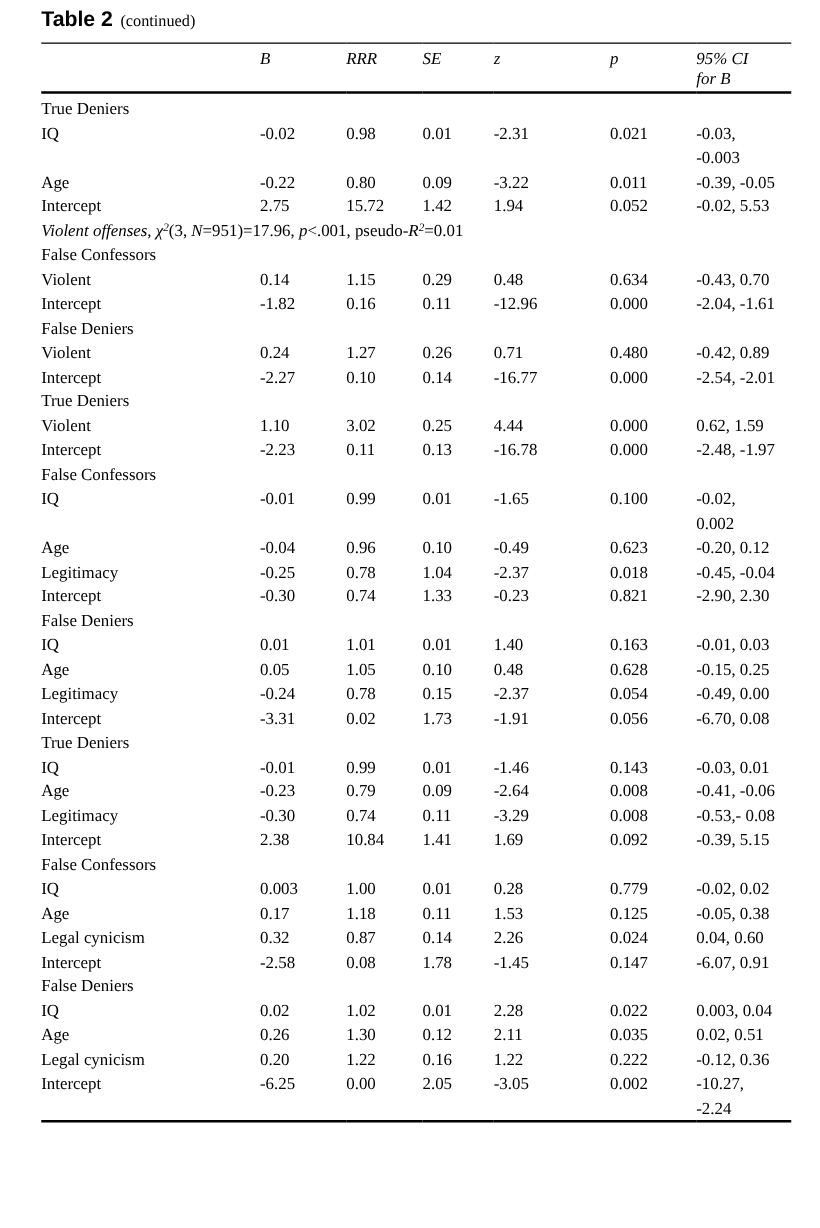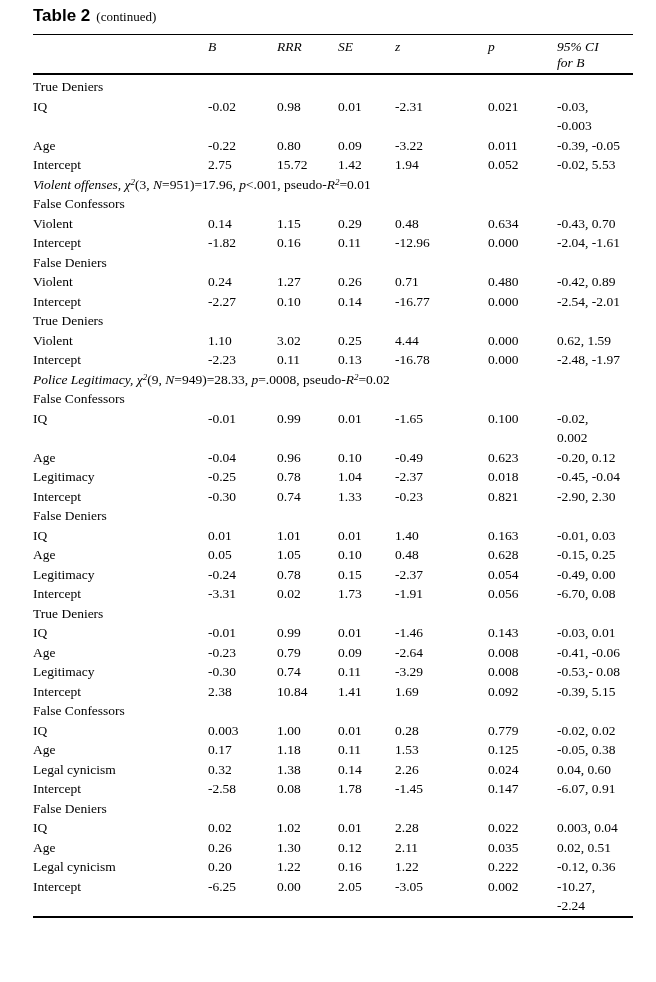--- a/index.html
+++ b/index.html
@@ -182,23 +182,20 @@
       </tr>
       <tr class="data">
         <td>Intercept</td>
         <td>-2.23</td>
         <td>0.11</td>
         <td>0.13</td>
         <td>-16.78</td>
         <td>0.000</td>
         <td class="ci">-2.48, -1.97</td>
       </tr>
-      <tr class="model">
-        <td colspan="7"><span class="it">Police Legitimacy, </span><span class="it">χ</span><sup class="supn it">2</sup><span>(9, </span><span class="it">N</span><span>=949)=28.33, </span><span class="it">p</span><span>=.0008, pseudo-</span><span class="it">R</span><sup class="supn it">2</sup><span>=0.02</span></td>
-      </tr>
       <tr class="group">
         <td colspan="7">False Confessors</td>
       </tr>
       <tr class="data">
         <td>IQ</td>
         <td>-0.01</td>
         <td>0.99</td>
         <td>0.01</td>
         <td>-1.65</td>
         <td>0.100</td>
@@ -327,21 +324,21 @@
         <td>0.17</td>
         <td>1.18</td>
         <td>0.11</td>
         <td>1.53</td>
         <td>0.125</td>
         <td class="ci">-0.05, 0.38</td>
       </tr>
       <tr class="data">
         <td>Legal cynicism</td>
         <td>0.32</td>
-        <td>1.38</td>
+        <td>0.87</td>
         <td>0.14</td>
         <td>2.26</td>
         <td>0.024</td>
         <td class="ci">0.04, 0.60</td>
       </tr>
       <tr class="data">
         <td>Intercept</td>
         <td>-2.58</td>
         <td>0.08</td>
         <td>1.78</td>

